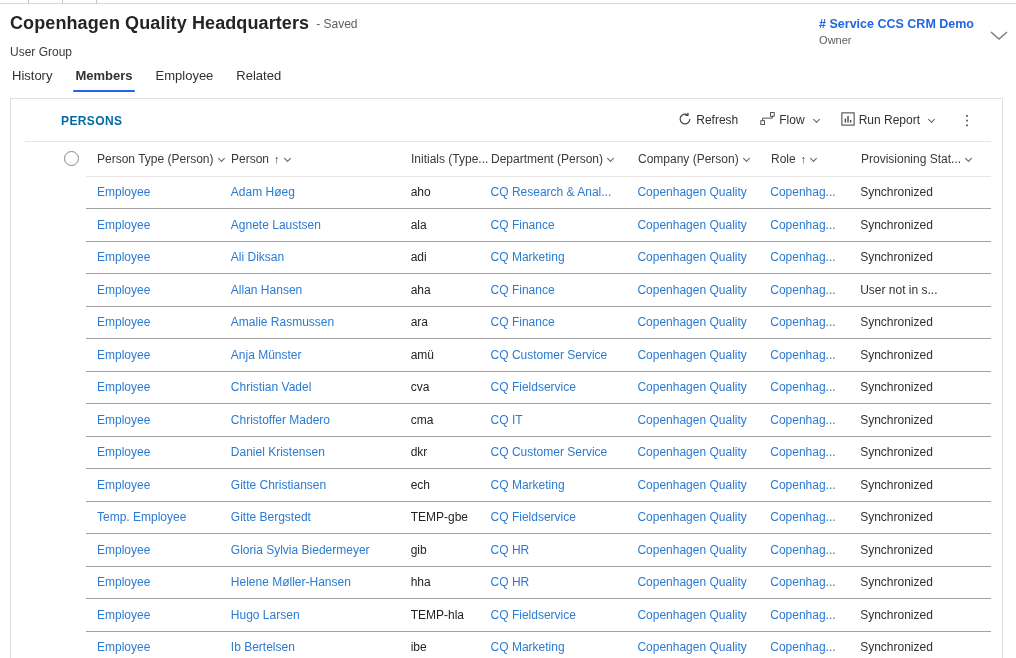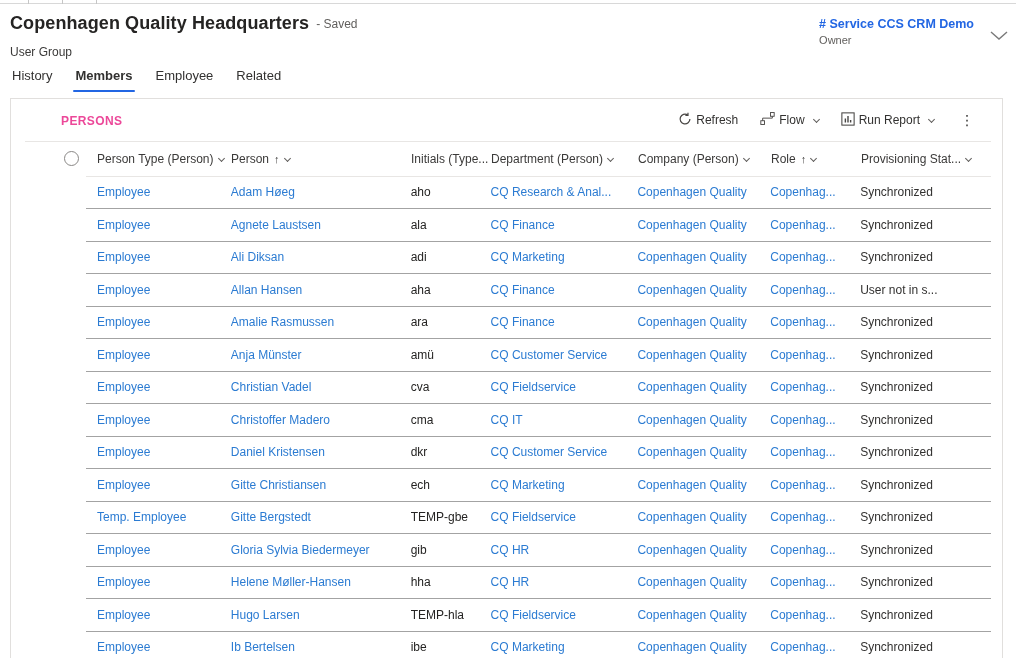--- a/index.html
+++ b/index.html
@@ -31,21 +31,21 @@
   
   .tabs { position:absolute; left:10px; top:66px; display:flex; gap:19px; font-size:13px; color:#323130; }
   .tab { padding:2px 2px 9px 2px; cursor:pointer; position:relative; }
   .tab.active { font-weight:700; }
   .tab.active::after { content:""; position:absolute; left:0; right:0; bottom:0; height:2.5px; background:#2266E3; border-radius:2px; }
 
   
   .card { position:absolute; left:10px; top:98px; width:993px; height:600px; border:1px solid #e1dfdd; background:#fff; }
 
   .card-toolbar { position:absolute; top:0; left:0; right:0; height:42px; }
-  .section-title { position:absolute; left:14px; top:15px; font-size:12px; font-weight:600; color:#ec4899; letter-spacing:0.4px;padding-left:36px; }
+  .section-title { position:absolute; left:14px; top:15px; font-size:12px; font-weight:600; color:#0369a1; letter-spacing:0.4px;padding-left:36px; }
   .controls { position:absolute; right:24px; top:0; height:42px; display:flex; align-items:center; gap:22px; font-size:12px; color:#323130; }
   .tgroup { display:flex; align-items:center; gap:4px; cursor:pointer; white-space:nowrap; }
   .tmore { font-size:14px; color:#323130; cursor:pointer; padding:0 4px; }
   .caret { display:inline-block; width:5px; height:5px; border-right:1px solid #605e5c; border-bottom:1px solid #605e5c; transform:rotate(45deg); margin:-2px 0 0 5px; }
 
   .toolbar-divider { position:absolute; top:42px; left:14px; right:11px; border-top:1px solid #e8e6e4; }
 
   
   .grid-header { position:absolute; top:43px; left:0; right:0; height:34px; display:flex; align-items:center; padding-left:86px; font-size:12px; color:#3b3a39; }
   .select-all { position:absolute; left:53px; top:9px; width:15px; height:15px; border:1px solid #8a8886; border-radius:50%; cursor:pointer; background:#fff; }

